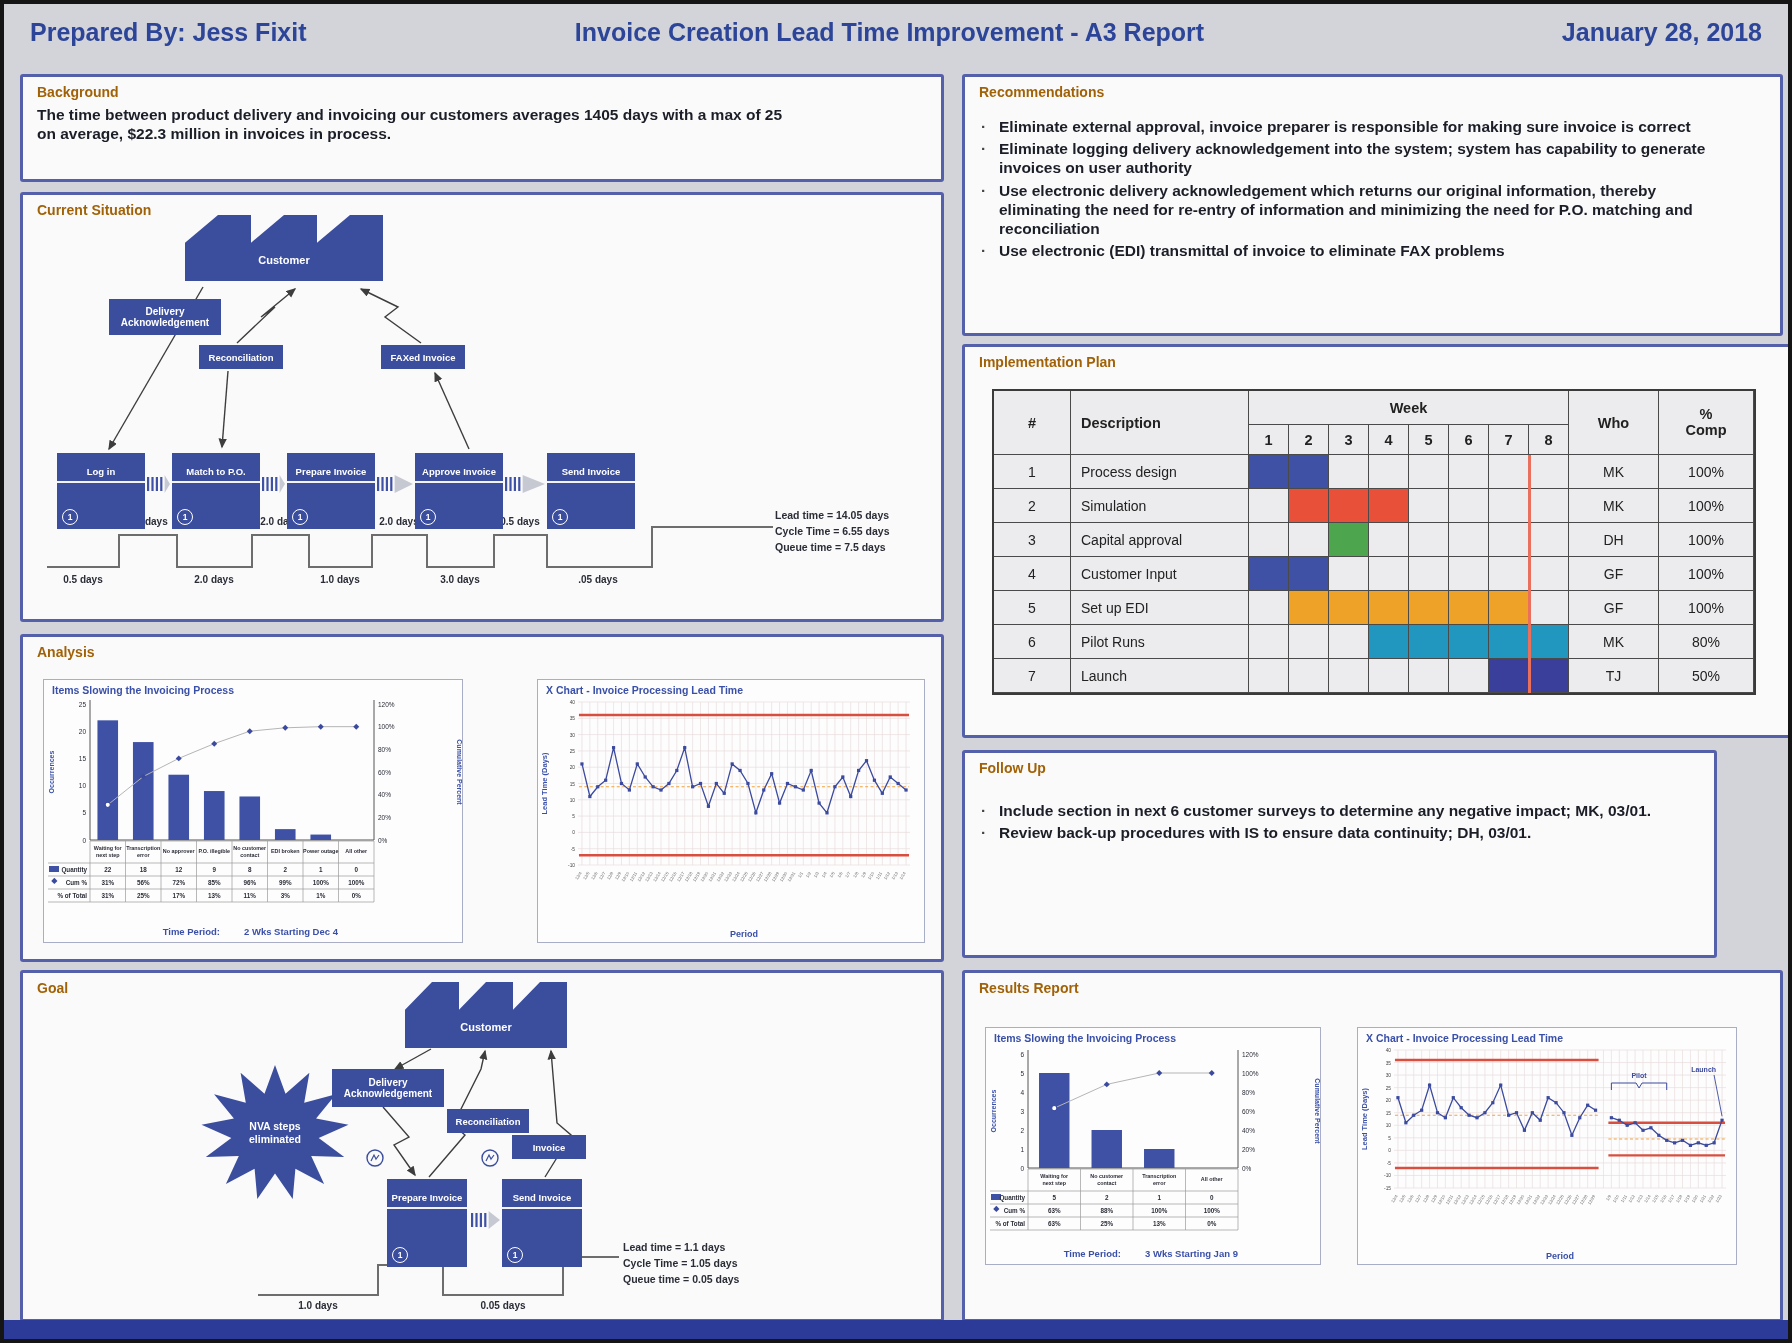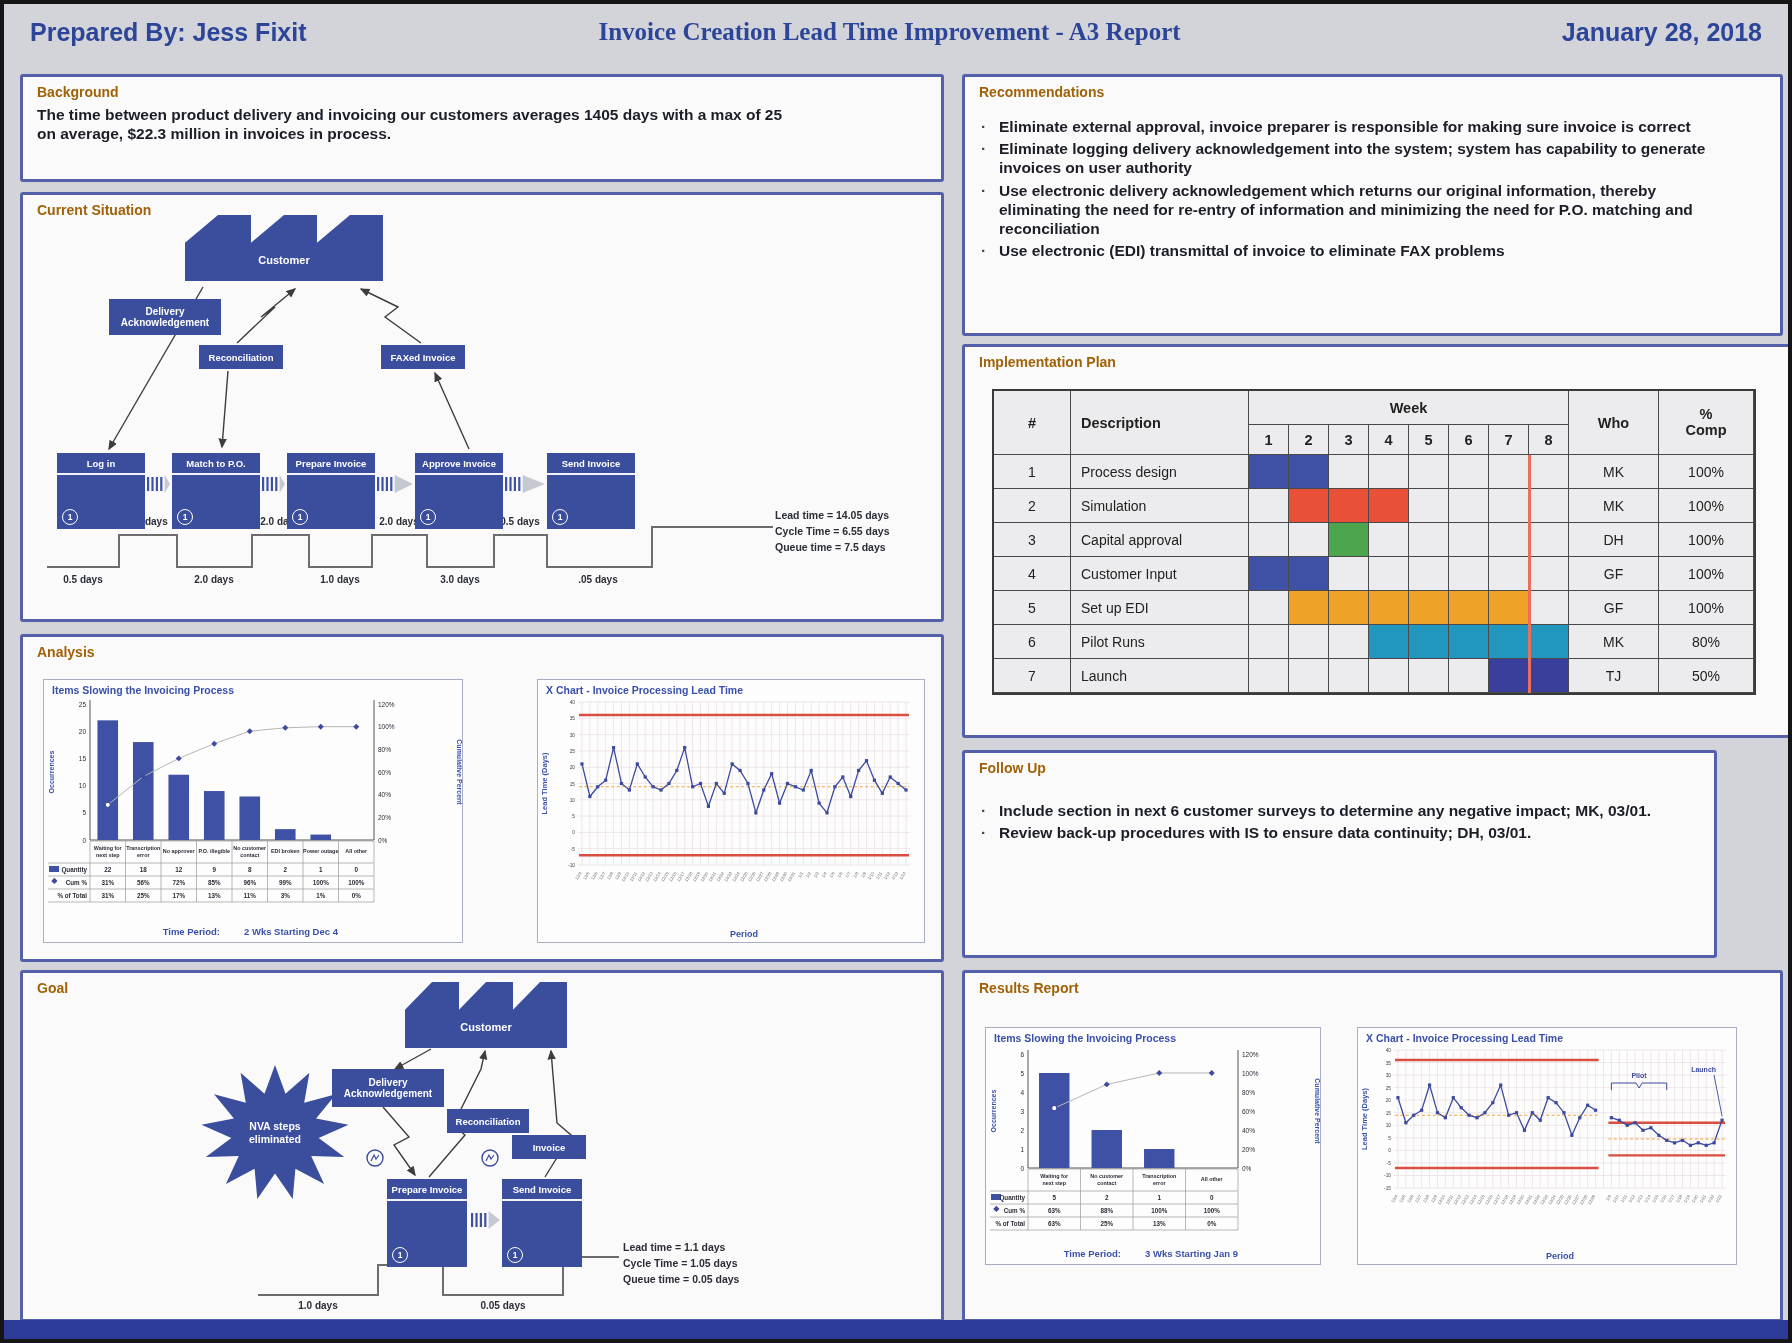--- a/index.html
+++ b/index.html
@@ -1,33 +1,33 @@
 <!DOCTYPE html>
 <html><head>
 <meta charset="utf-8">
 <style>
   html,body{margin:0;padding:0;background:#b8b9c0;}
   .page{position:relative;width:1792px;height:1343px;background:#d3d4d9;border:4px solid #151515;
         box-sizing:border-box;font-family:"Liberation Sans",sans-serif;overflow:hidden;}
   .bottombar{position:absolute;left:0;right:0;bottom:0;height:19px;background:#2b3b97;}
   .hdr{position:absolute;top:14px;font-weight:bold;font-size:25px;color:#2c4598;white-space:nowrap;}
   .hdr.left{left:26px;}
-  .hdr.center{left:0;right:13px;text-align:center;font-family:Liberation Serif, serif;}
+  .hdr.center{left:0;right:13px;text-align:center;}
   .hdr.right{right:26px;}
   .panel{position:absolute;background:#fafafb;border:3px solid #5560ab;border-radius:3px;box-sizing:border-box;}
   .ptitle{position:absolute;top:7px;left:14px;font-size:14px;font-weight:bold;color:#a16207;}
   .bodytext{position:absolute;font-size:15.5px;font-weight:bold;color:#1c1e27;line-height:1.22;}
   .bullets{position:absolute;font-size:15.5px;font-weight:bold;color:#1c1e27;}
   .bullet{display:flex;margin-bottom:3px;line-height:1.24;}
   .bullet .dot{width:18px;flex:0 0 18px;text-align:left;color:#444;}
   .vsmbox{position:absolute;background:#3b4e9e;color:#fff;font-weight:bold;text-align:center;
           display:flex;align-items:center;justify-content:center;box-sizing:border-box;}
   .pbox{position:absolute;background:#3b4e9e;box-sizing:border-box;}
   .pbox .ph{height:20px;border-bottom:2px solid #f3f3f5;color:#fff;font-size:9.5px;font-weight:bold;
-            display:flex;align-items:center;justify-content:center;white-space:nowrap;}
+            display:flex;align-items:center;justify-content:center;white-space:nowrap;margin-top:8px;}
   .badge{position:absolute;left:5px;bottom:4px;width:14px;height:14px;border:1.5px solid #fff;border-radius:50%;
          color:#fff;font-size:8.5px;font-weight:bold;display:flex;align-items:center;justify-content:center;}
   .legend{position:absolute;font-size:10.5px;font-weight:bold;color:#2b2d36;line-height:16px;white-space:nowrap;}
   .absvg{position:absolute;left:0;top:0;}
   .chartbox{position:absolute;background:#fdfdfe;border:1.5px solid #a9aec5;box-sizing:border-box;}
   
   .gantt{position:absolute;display:grid;background:#ececee;border:2px solid #3a3a3a;}
   .gcell{border-right:1px solid #4a4a4a;border-bottom:1px solid #4a4a4a;background:#ececee;
          display:flex;align-items:center;justify-content:center;font-size:14px;color:#222;box-sizing:border-box;}
   .gcell.hdr2{font-weight:bold;font-size:14.5px;}

